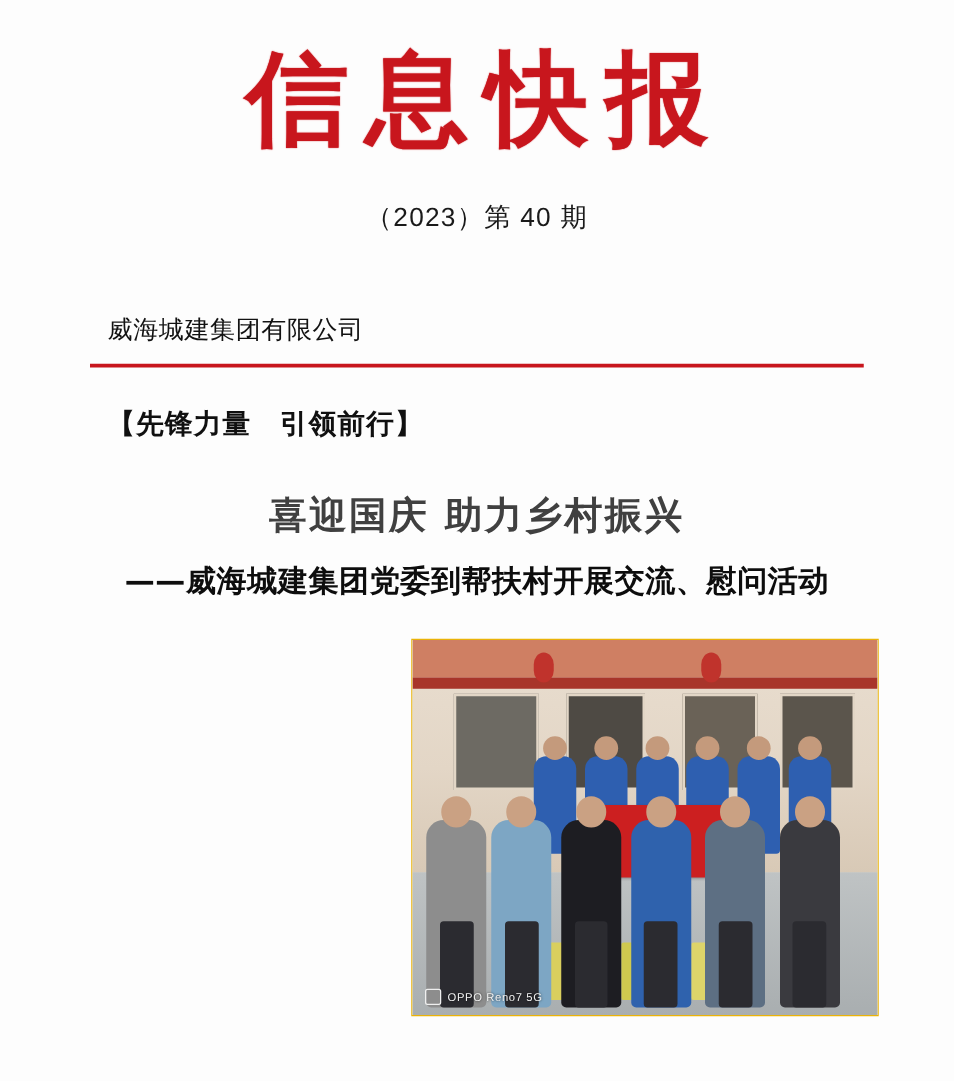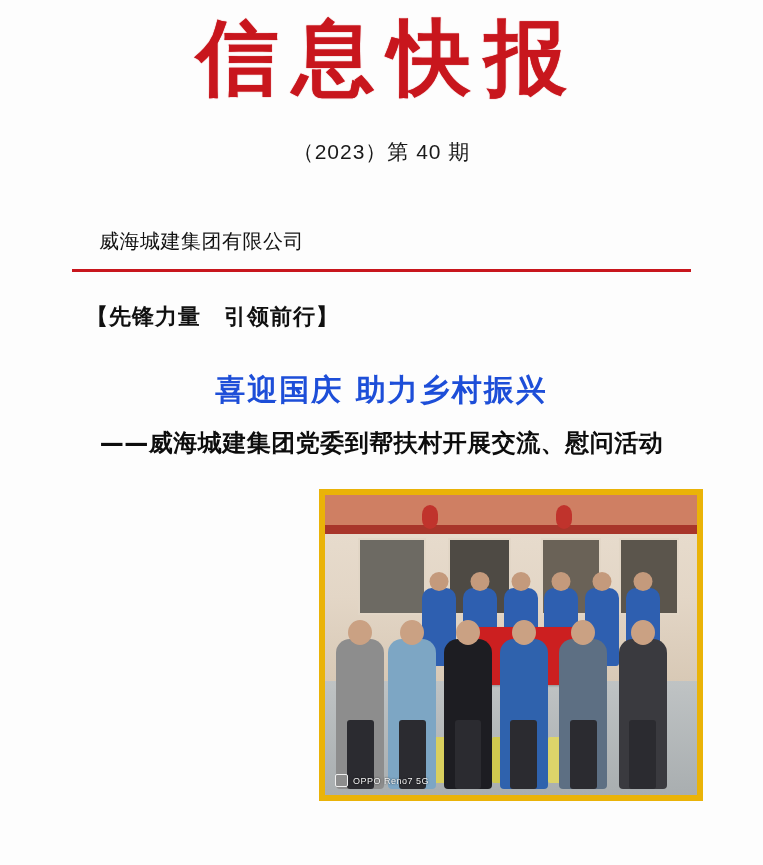--- a/index.html
+++ b/index.html
@@ -18,21 +18,21 @@
   .page {
     width: 763px;
     height: 865px;
     position: relative;
     background: #fdfdfd;
   }
 
   
   .masthead {
     text-align: center;
-    padding-top: 10px;
+    padding-top: 32px;
   }
   .masthead-title {
     font-family: "DejaVu Serif", serif;
     font-weight: bold;
     font-size: 82px;
     letter-spacing: 14px;
     color: #c8161d;
     line-height: 1.15;
     text-indent: 14px;
     text-shadow: 0 0 1px #c8161d;
@@ -51,21 +51,20 @@
   .info-row {
     display: flex;
     justify-content: space-between;
     align-items: flex-end;
     margin-top: 62px;
     padding: 0 86px 0 86px;
     font-size: 20px;
     font-family: "Liberation Sans", sans-serif;
     color: #121212;
     letter-spacing: 0.5px;
-    margin-left: 13px;
   }
   .org-name { white-space: nowrap; }
   .pub-date { white-space: nowrap; }
 
   .red-rule {
     margin: 14px 72px 0 72px;
     height: 3px;
     background: #c8161d;
   }
 
@@ -80,21 +79,21 @@
   }
 
   
   .headline {
     text-align: center;
     font-family: "DejaVu Sans", sans-serif;
     font-weight: bold;
     font-size: 30px;
     letter-spacing: 2px;
     margin-top: 38px;
-    color: #1d4ed8;
+    color: #404040;
   }
   .subheadline {
     text-align: center;
     font-family: "DejaVu Sans", sans-serif;
     font-weight: bold;
     font-size: 24px;
     letter-spacing: 0.5px;
     margin-top: 16px;
     color: #0d0d0d;
   }
@@ -117,21 +116,21 @@
     color: #111;
   }
   .body-text .indent { display: inline-block; width: 42px; }
 
   .photo-wrap {
     float: right;
     width: 372px;
     height: 300px;
     position: relative;
     overflow: hidden;
-    border: 6px solid #eab308;
+    border: 1px solid #eab308;
   }
 
   
   .photo {
     position: absolute;
     inset: 0;
     background: linear-gradient(#cfd4d6, #c6cbcd);
   }
   
   .facade {

